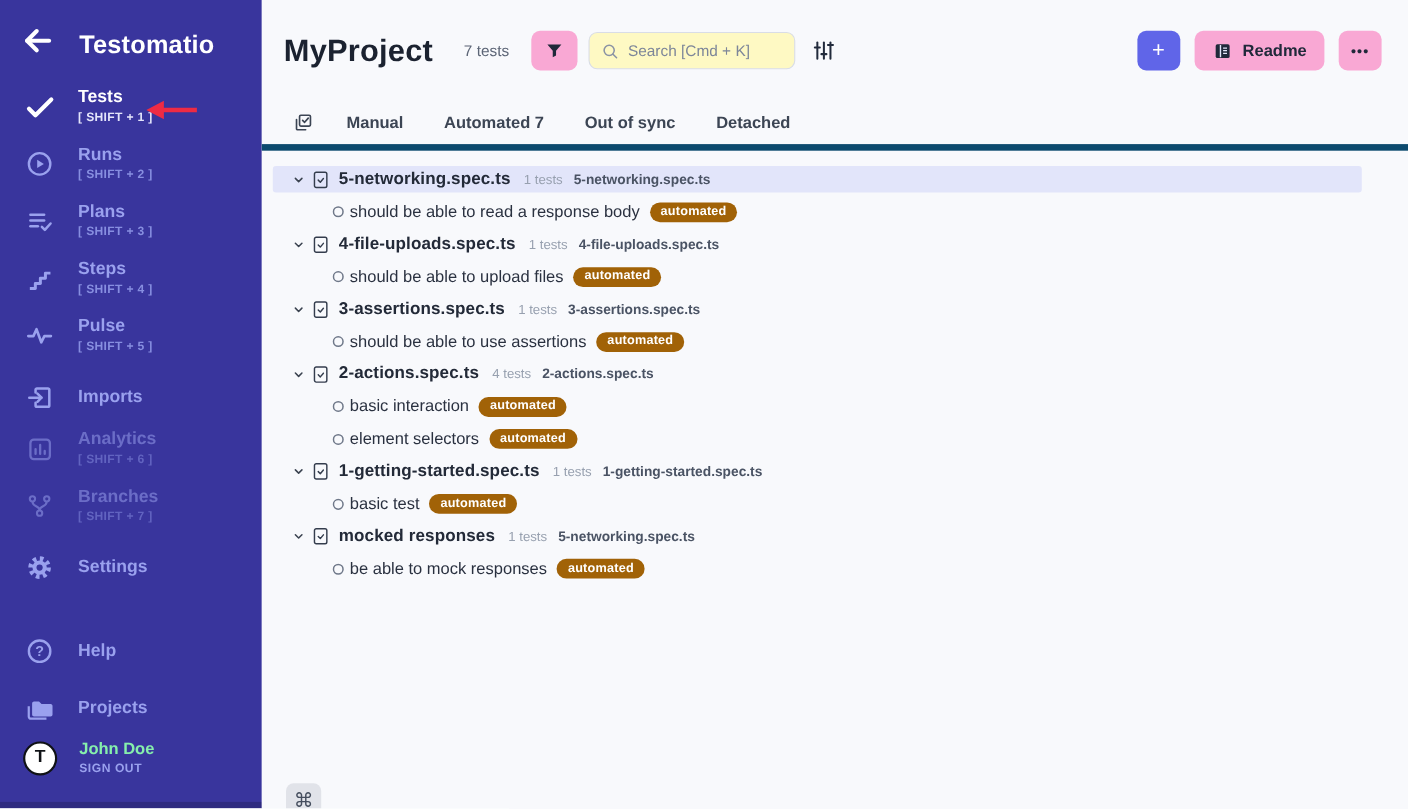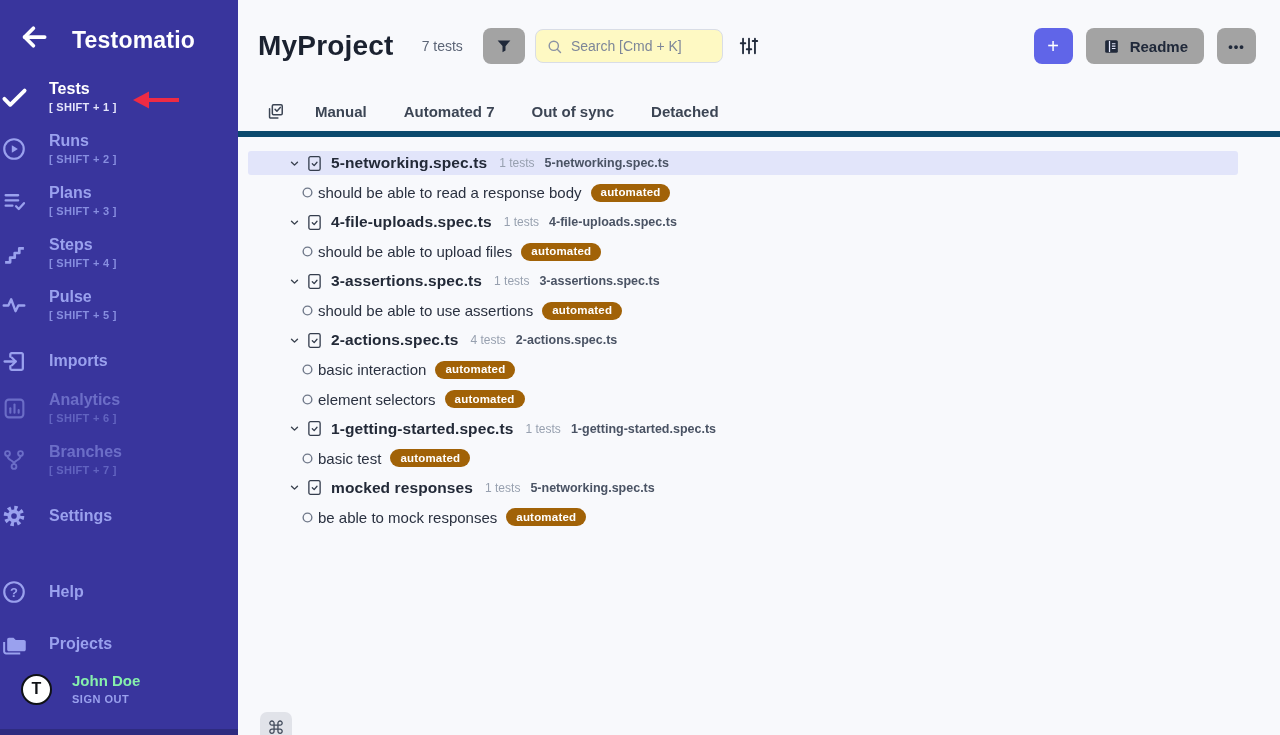--- a/index.html
+++ b/index.html
@@ -5,21 +5,21 @@
   * { margin:0; padding:0; box-sizing:border-box; }
   html,body { width:1280px; height:735px; overflow:hidden; font-family:"Liberation Sans",sans-serif; }
   .app { position:relative; width:1280px; height:735px; background:#f8f9fc; overflow:hidden; }
 
   
   .sidebar { position:absolute; left:0; top:0; width:238px; height:735px; background:#39359d; }
   .sidebar-strip { position:absolute; left:0; right:0; bottom:0; height:6px; background:rgba(0,0,0,.18); }
   .back-btn { position:absolute; left:18px; top:22px; width:32px; height:30px; color:#ffffff; cursor:pointer; }
   .logo { position:absolute; left:72px; top:27px; font-size:23px; font-weight:800; color:#ffffff; letter-spacing:.2px; }
 
-  .nav-item { position:absolute; left:0; width:238px; display:flex; align-items:center; cursor:pointer; }
+  .nav-item { position:absolute; left:0; width:238px; display:flex; align-items:center; padding-left:22px; cursor:pointer; }
   .nav-icon { width:28px; height:28px; display:flex; align-items:center; justify-content:center; flex:0 0 28px; margin-right:21px; color:#9aa1ee; }
   .nav-text { display:flex; flex-direction:column; }
   .nav-label { font-size:16px; font-weight:700; color:#9aa1ee; line-height:18px; }
   .nav-shortcut { font-size:11px; font-weight:700; color:#878ee0; line-height:14px; margin-top:2px; letter-spacing:.3px; }
   .nav-item.active .nav-label, .nav-item.active .nav-icon { color:#ffffff; }
   .nav-item.active .nav-shortcut { color:#e4e5fb; }
   .nav-item.disabled { opacity:.52; }
 
   .user-row { position:absolute; left:0; top:672px; width:238px; display:flex; align-items:center; padding-left:21px; }
   .avatar { width:31px; height:31px; border-radius:50%; background:#ffffff; border:2.5px solid #101216; color:#101216;
@@ -28,21 +28,21 @@
   .user-signout { font-size:11px; font-weight:700; color:#9aa1ee; line-height:14px; margin-top:3px; letter-spacing:.5px; cursor:pointer; }
 
   .annotation-arrow { position:absolute; left:131px; top:88px; pointer-events:none; }
 
   
   .main { position:absolute; left:238px; top:0; width:1042px; height:735px; background:#f8f9fc; }
 
   .header { height:92px; display:flex; align-items:center; padding:0 24px 0 20px; }
   .page-title { font-size:28px; font-weight:800; color:#1b2230; margin-right:28px; letter-spacing:.2px; }
   .tests-count { font-size:14px; color:#5c6576; margin-right:20px; }
-  .btn-lav { background:#a3a3a3; border:none; border-radius:8px; height:36px; display:flex; align-items:center; justify-content:center;
+  .btn-lav { background:#f9a8d4; border:none; border-radius:8px; height:36px; display:flex; align-items:center; justify-content:center;
              color:#20293a; cursor:pointer; }
   .filter-btn { width:42px; }
   .search-box { margin-left:10px; width:188px; height:34px; background:#fef9c3; border:1px solid #d9dde6; border-radius:8px;
                 display:flex; align-items:center; padding:0 10px; }
   .search-box input { border:none; outline:none; background:transparent; font-size:14px; color:#333c4c; width:100%;
                       font-family:"Liberation Sans",sans-serif; }
   .search-box input::placeholder { color:#7d8699; }
   .search-icon { color:#8b93a4; margin-right:8px; display:flex; }
   .sliders-btn { margin-left:15px; background:none; border:none; color:#222b3c; cursor:pointer; display:flex; }
   .spacer { flex:1; }
@@ -50,21 +50,21 @@
               font-weight:400; cursor:pointer; line-height:36px; }
   .readme-btn { margin-left:13px; padding:0 16px; font-size:15px; font-weight:700; gap:9px; }
   .dots-btn { margin-left:13px; width:39px; font-size:13px; font-weight:800; letter-spacing:1px; }
 
   .tabs { height:45px; display:flex; align-items:center; padding-left:28px; border-bottom:6px solid #0c4a6e; }
   .selectall-btn { background:none; border:none; color:#3c4554; cursor:pointer; display:flex; margin-right:30px; }
   .tab { font-size:15px; font-weight:700; color:#3c4554; margin-right:37px; cursor:pointer; }
 
   .list { padding:14px 42px 0 10px; }
   .row { height:24px; margin-bottom:5.5px; display:flex; align-items:center; border-radius:3px; cursor:pointer; }
-  .row.group { padding-left:40px; }
+  .row.group { padding-left:17px; }
   .row.group.highlighted { background:#e2e5fa; }
   .chev { color:#3b4350; display:flex; margin-right:6px; }
   .file-ic { color:#343d4d; display:flex; margin-right:9px; }
   .g-name { font-size:15.5px; font-weight:700; color:#232a38; letter-spacing:.1px; }
   .g-count { font-size:12px; color:#97a0af; margin-left:12px; }
   .g-path { font-size:12.5px; font-weight:700; color:#4a5364; margin-left:10px; }
   .row.test { padding-left:54px; }
   .t-circle { color:#6f7889; display:flex; margin-right:5px; }
   .t-name { font-size:15px; color:#2a3140; }
   .badge { margin-left:9px; background:#a16207; color:#ffffff; font-size:11.5px; font-weight:700;

